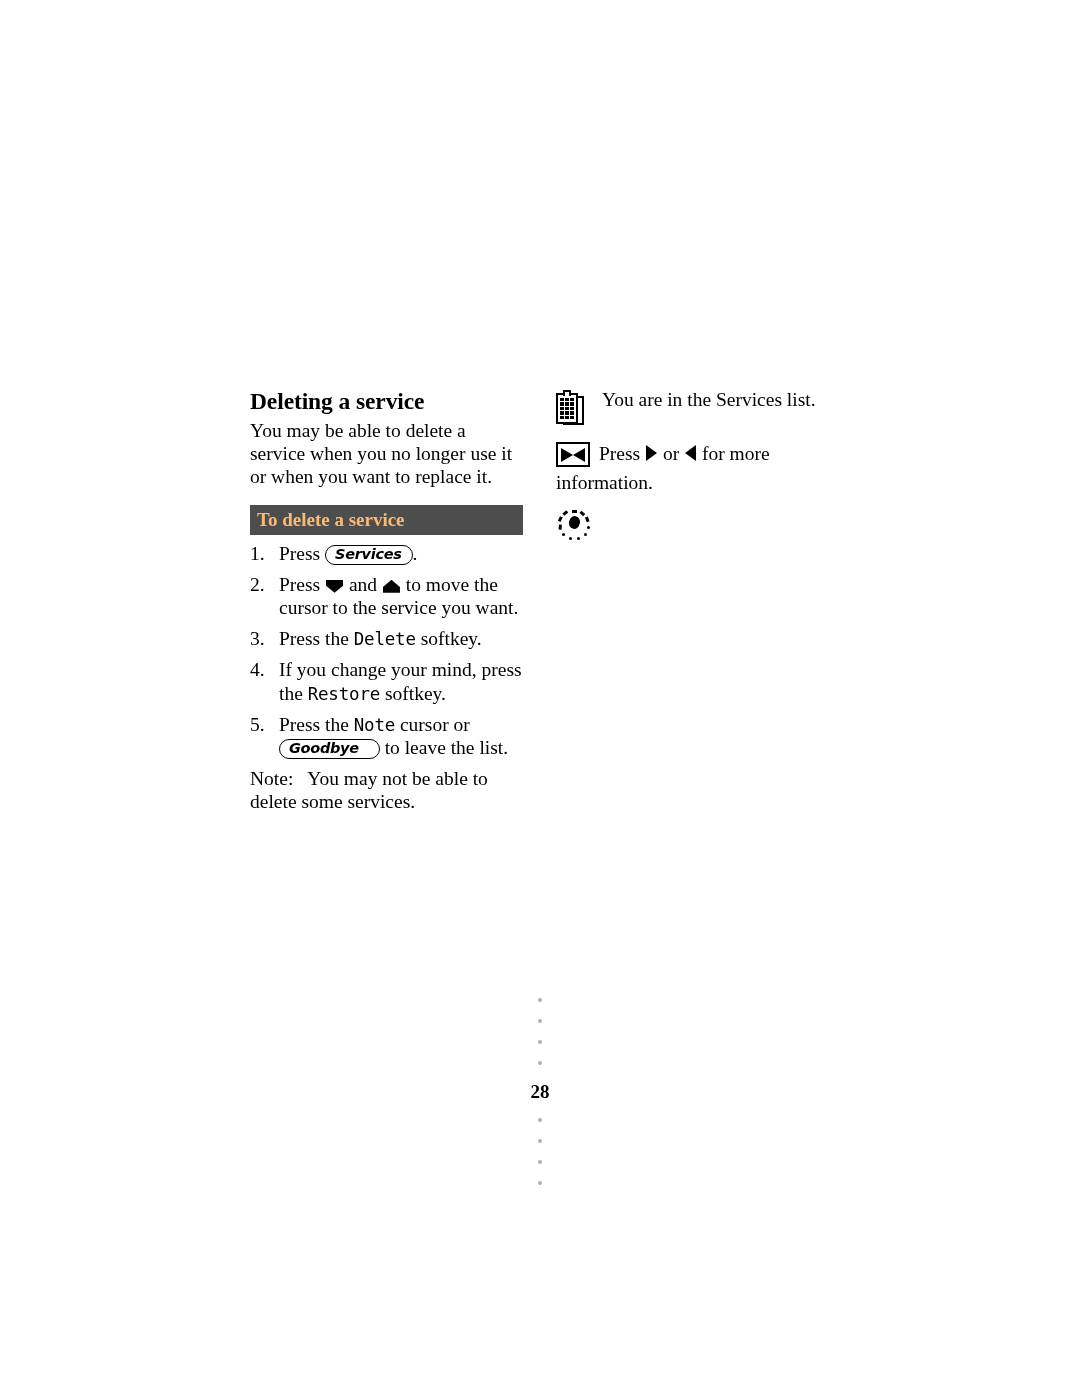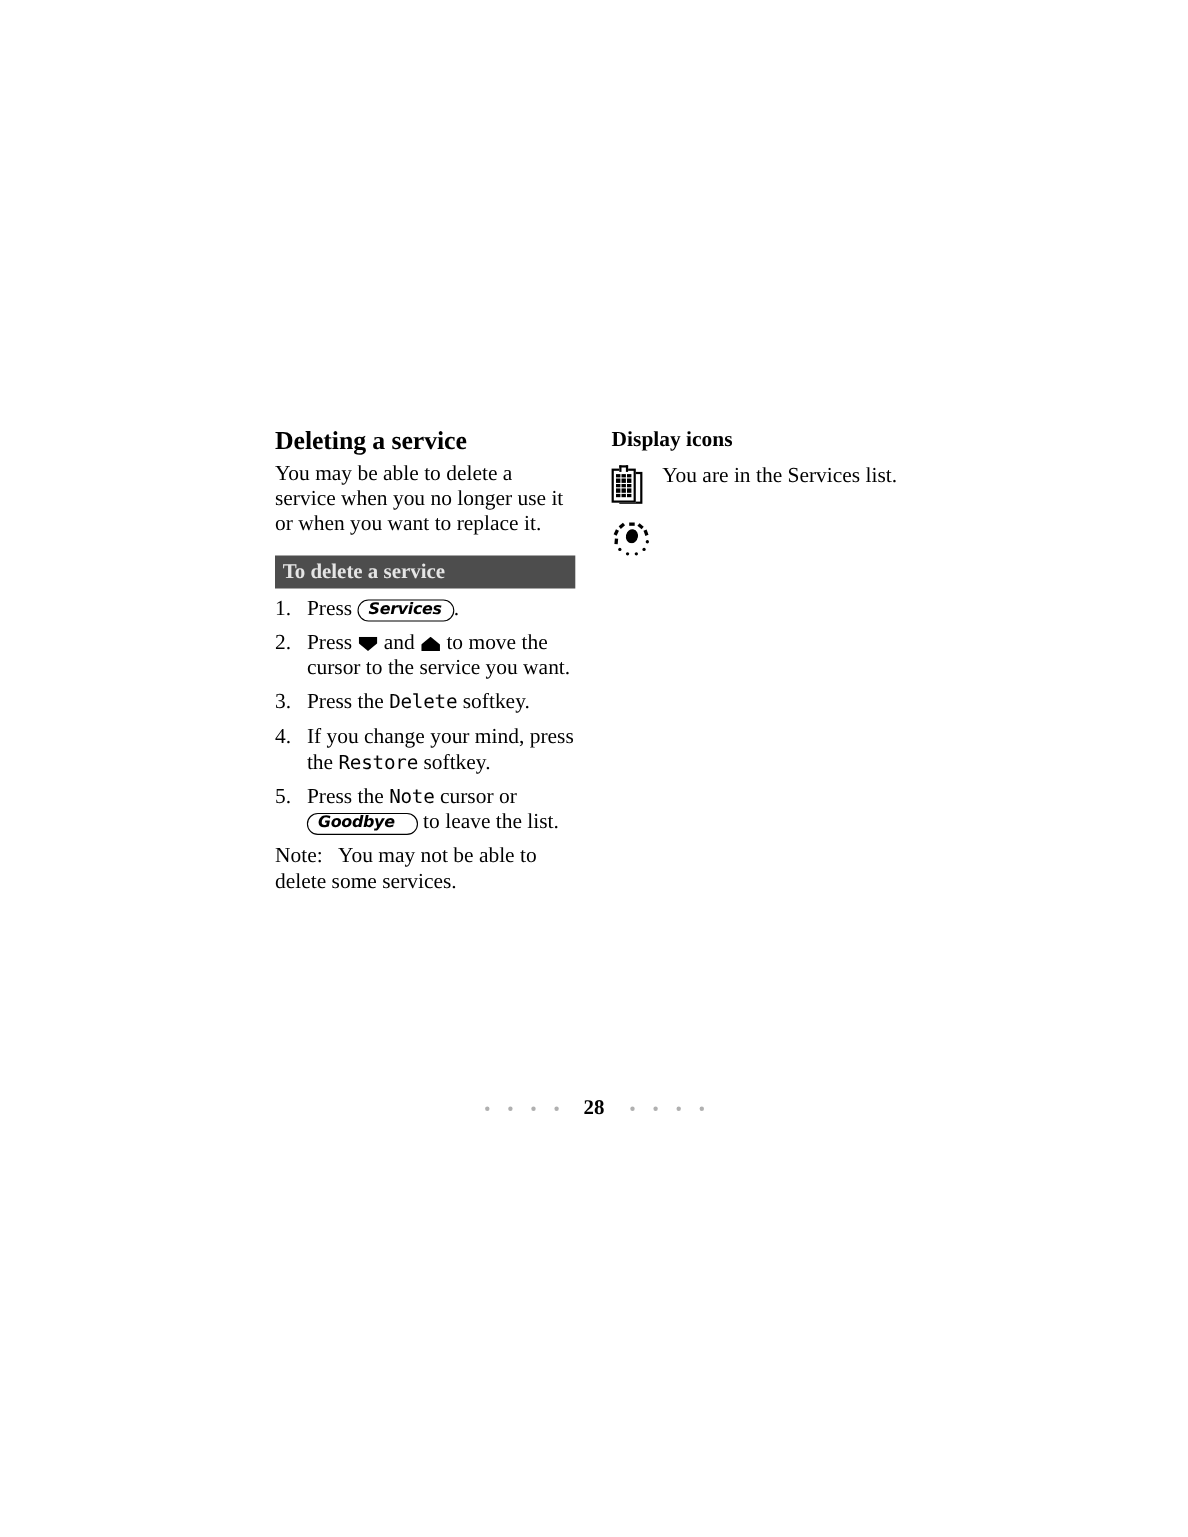--- a/index.html
+++ b/index.html
@@ -47,21 +47,21 @@
   p.body-text {
     font-size: 19.5px;
     line-height: 1.19;
     margin: 0;
     text-align: left;
   }
 
   
   .proc-bar {
     background: #4d4d4d;
-    color: #e5e5e5;
+    color: #fdba74;
     font-weight: bold;
     font-size: 19px;
     line-height: 1.0;
     padding: 5px 0 6px 7px;
     margin: 16px 0 7px 0;
     width: 273px;
     box-sizing: border-box;
   }
 
   
@@ -244,23 +244,24 @@
     border-radius: 0;
   }
 
   
   .footer {
     position: absolute;
     left: 0;
     top: 998px;
     width: 1080px;
     display: flex;
-    justify-content: center;
+    justify-content: flex-start;
     align-items: center;
     gap: 17px;
+    flex-direction: column;
   }
   .footer .dot {
     width: 4px; height: 4px;
     background: #b0b0b0;
     border-radius: 50%;
     display: block;
   }
   .footer .pageno {
     font-size: 19px;
     font-weight: bold;
@@ -310,21 +311,20 @@
       </ol>
 
       <p class="note">
         <span>Note:</span><span class="note-gap"></span><span>You may not be able to delete some services.</span>
       </p>
 
     </div>
 
     <div class="col-right">
 
-      <h2 class="sub-title">Display icons</h2>
 
       <div class="icon-row">
         <div class="icon-slot">
           <div class="ico-pages">
             <div class="back"></div>
             <div class="front"></div>
             <div class="tab"></div>
             <div class="dots">
               <i></i>
                 <i></i>
@@ -340,20 +340,28 @@
                 <i></i>
                 <i></i>
                 <i></i>
                 <i></i>
             </div>
           </div>
         </div>
         <div class="icon-text">You are in the Services list.</div>
       </div>
 
+      <div class="icon-row flow">
+        <span class="inline-icon">
+          <span class="ico-lr" style="display:inline-block">
+            <span class="t r"></span>
+            <span class="t l"></span>
+          </span>
+        </span><span class="icon-text">Press </span><span class="tri right"></span><span class="icon-text"> or </span><span class="tri left"></span><span class="icon-text"> for more information.</span>
+      </div>
 
       <div class="icon-row flow">
         <span class="inline-icon">
           <span class="ico-busy" style="display:inline-block">
             <span class="arrow"></span>
             <span class="dash" style="left:16px;  top:0px;   transform:rotate(0deg);"></span>
             <span class="dash" style="left:24px;  top:2px;   transform:rotate(40deg);"></span>
             <span class="dash" style="left:29px;  top:8px;   transform:rotate(70deg);"></span>
             <span style="left:31px; top:16px;"></span>
             <span style="left:28px; top:23px;"></span>

